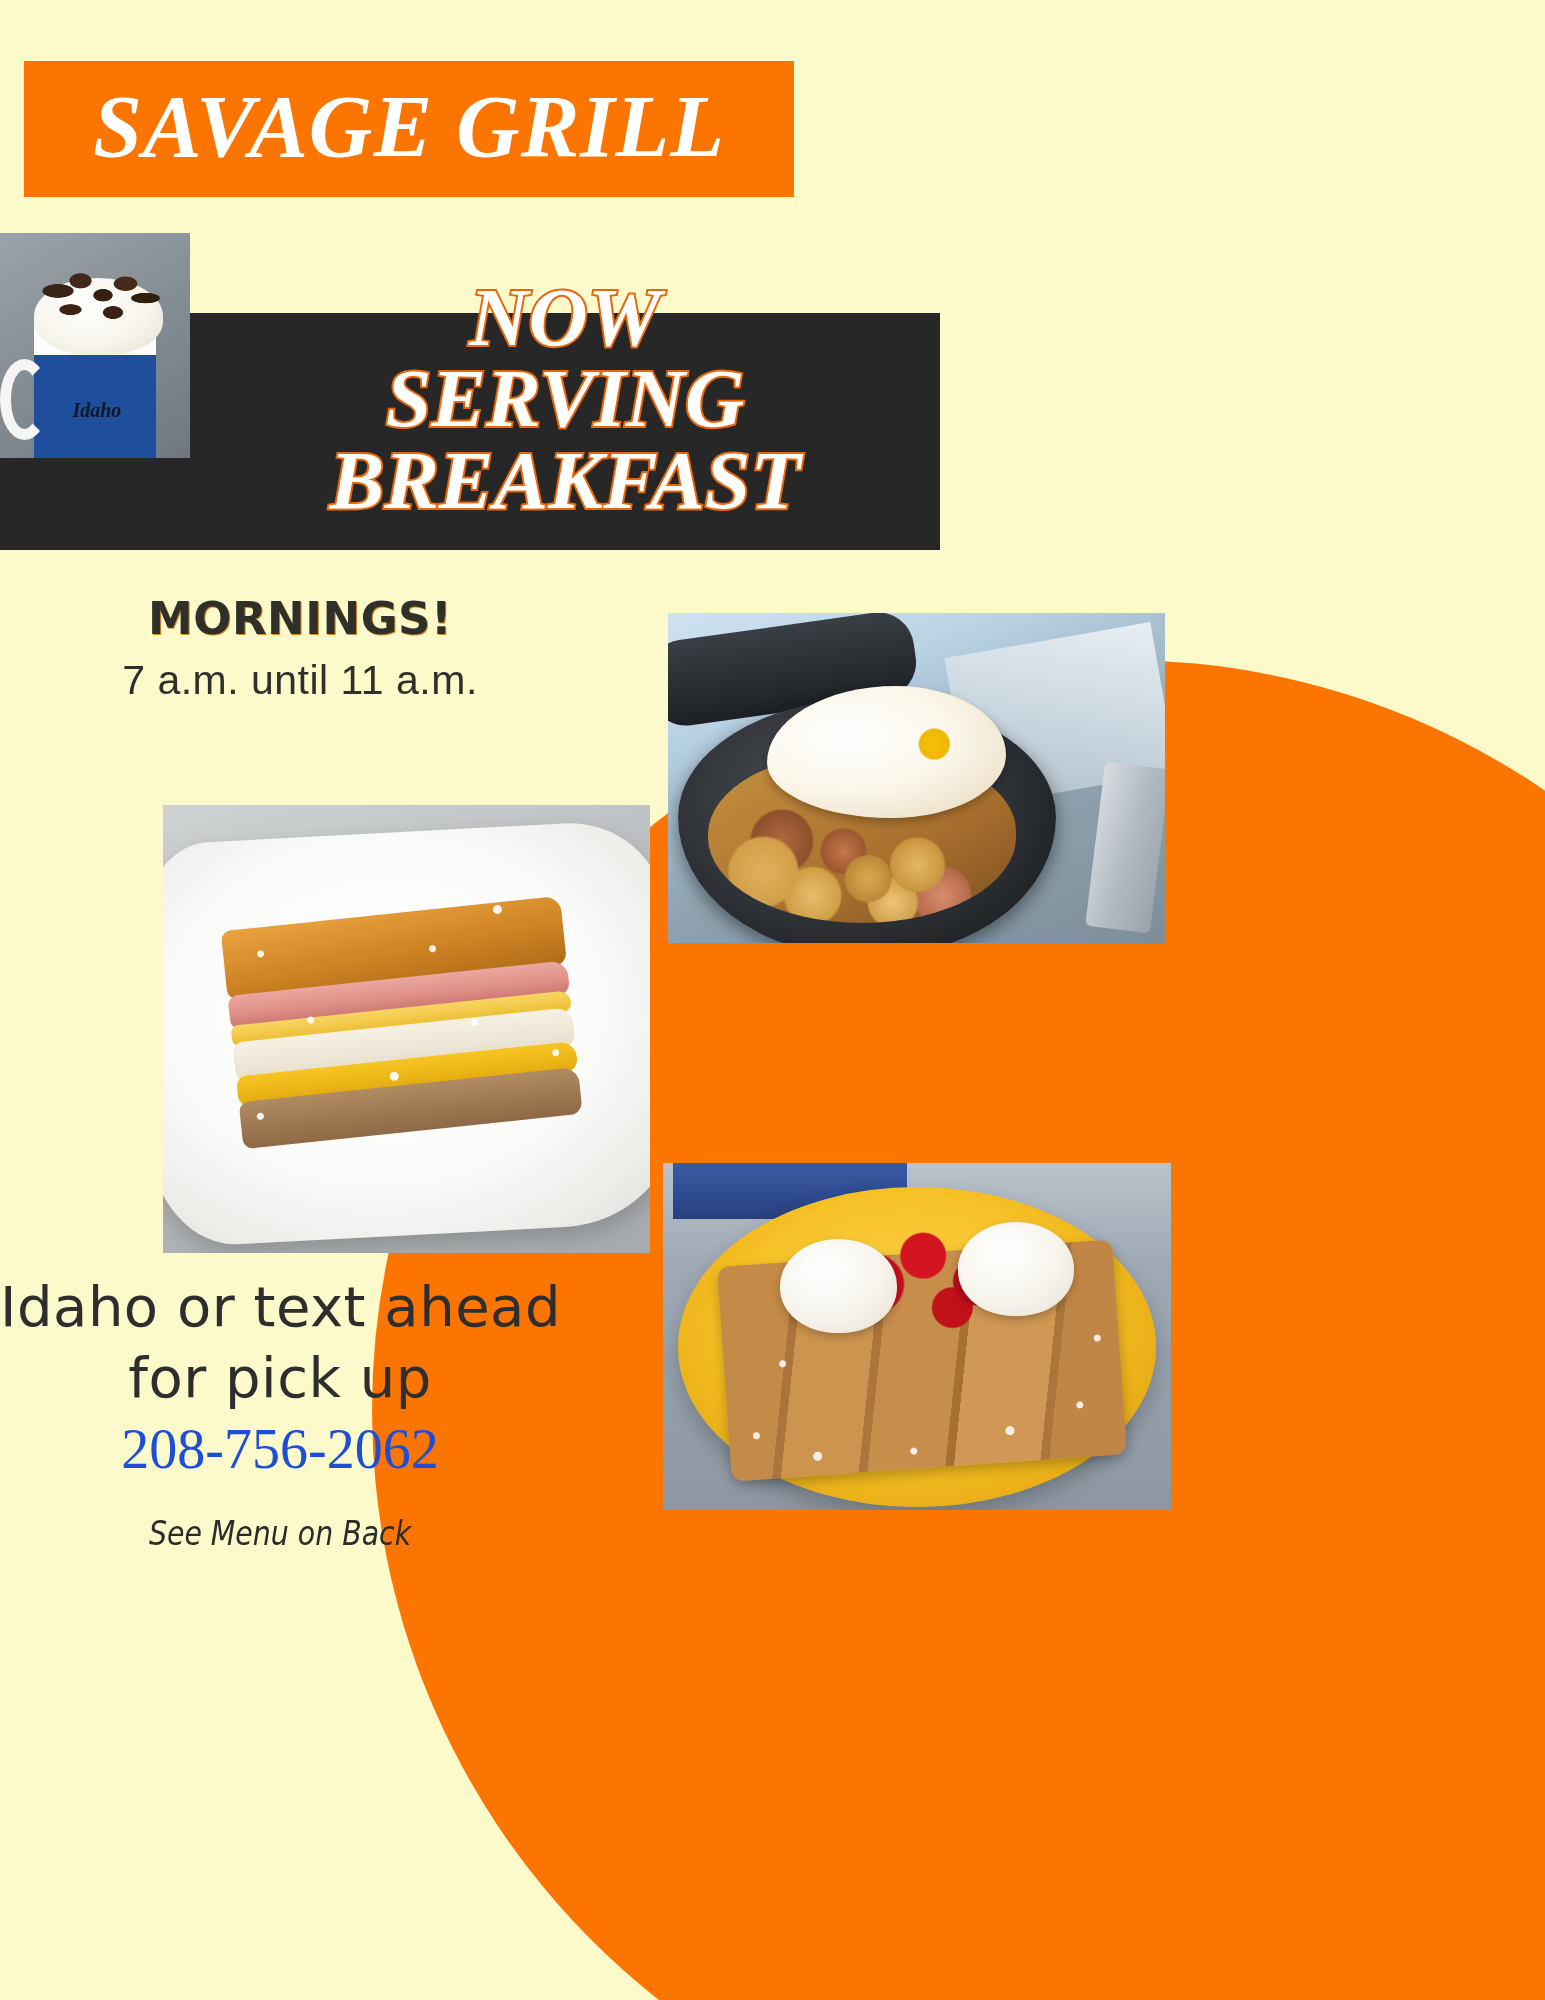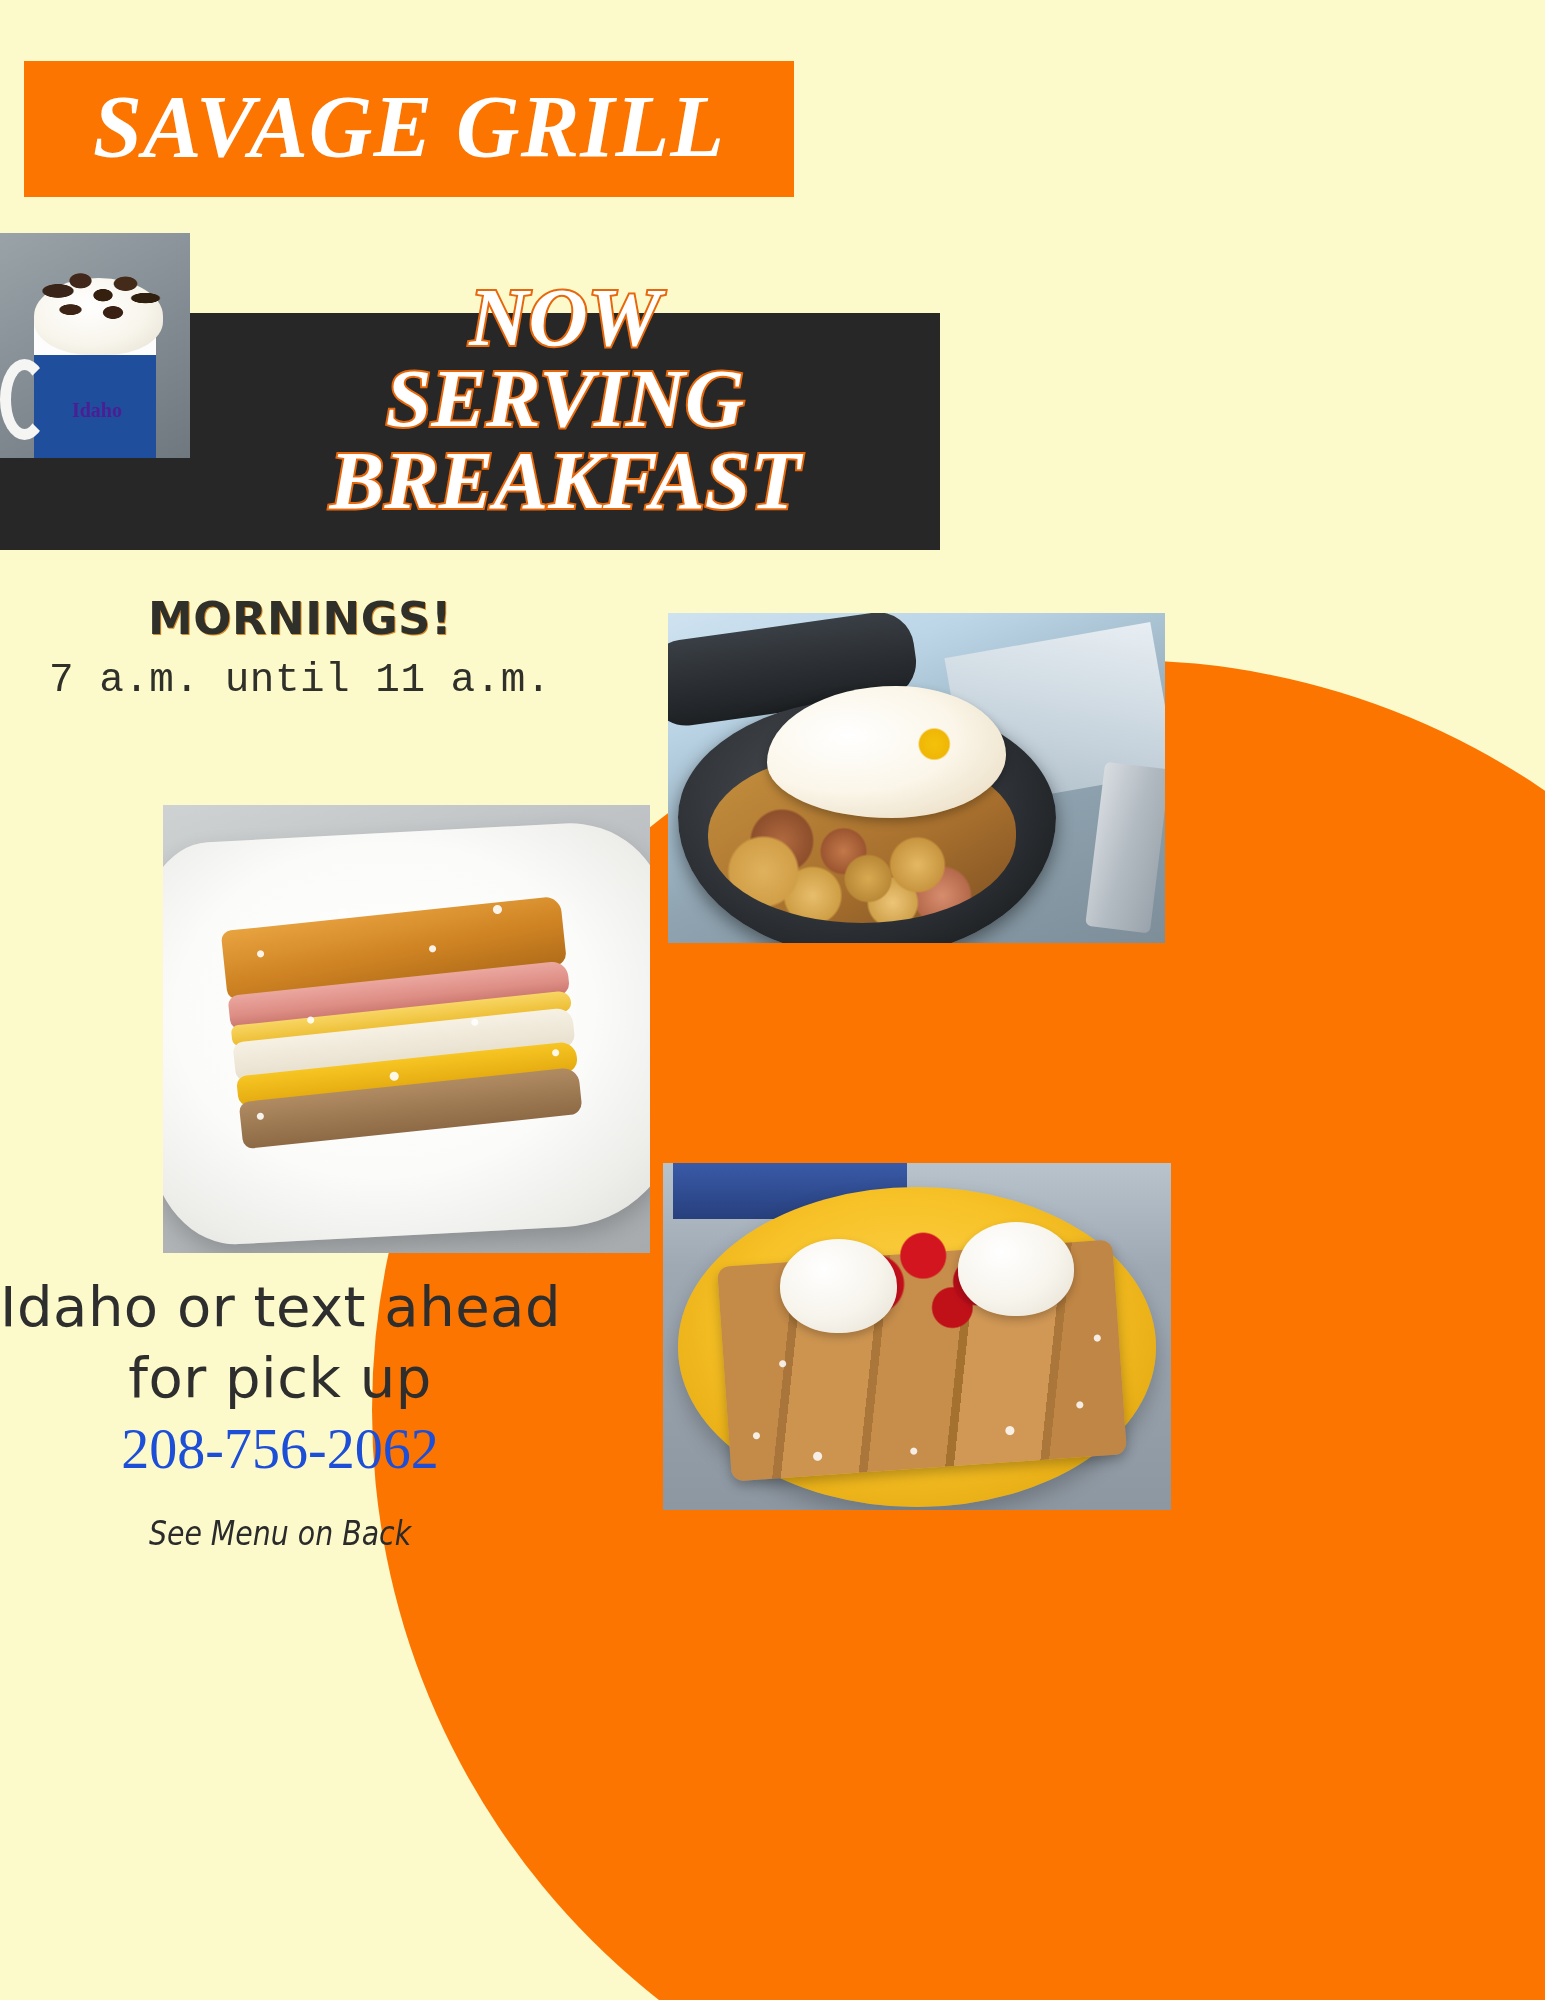--- a/index.html
+++ b/index.html
@@ -118,21 +118,21 @@
     font-family:"DejaVu Sans", sans-serif;
     font-weight:bold;
     font-size:45px;
     line-height:1.08;
     color:#30302b;
     letter-spacing:0.5px;
     text-shadow:1px 1px 0 #d98a23;
   }
   .sched-hours {
     margin-top:14px;
-    font-family:Liberation Mono, monospace;
+    font-family:Liberation Sans, sans-serif;
     font-weight:400;
     font-size:41px;
     line-height:1.1;
     color:#30302b;
     letter-spacing:0.5px;
   }
 
   
   .contact {
     position:absolute;
@@ -322,22 +322,22 @@
     border-radius:6% 6% 10% 10%;
   }
   .mug-handle {
     position:absolute; left:0%; top:56%; width:26%; height:36%;
     border:11px solid #f5f5f3;
     border-right-color:transparent;
     border-radius:50%;
   }
   .mug-idaho {
     position:absolute; left:30%; top:74%; width:42%; height:16%;
-    font-family:"Liberation Serif", serif; font-weight:bold;
-    font-size:20px; color:#4c1d95; text-align:center; line-height:1;
+    font-family:"Liberation Serif", serif; font-style:italic; font-weight:bold;
+    font-size:20px; color:#0f172a; text-align:center; line-height:1;
   }
   .mug-cream {
     position:absolute; left:18%; top:20%; width:68%; height:34%;
     border-radius:50% 50% 44% 44%;
     background:radial-gradient(ellipse at 42% 36%, #ffffff 0%, #f8f5ec 55%, #e4dfd0 100%);
   }
   .mug-choc {
     position:absolute; left:20%; top:14%; width:66%; height:32%;
     background:
       radial-gradient(ellipse at 16% 36% , #3a2317 0 10%, transparent 11%),

